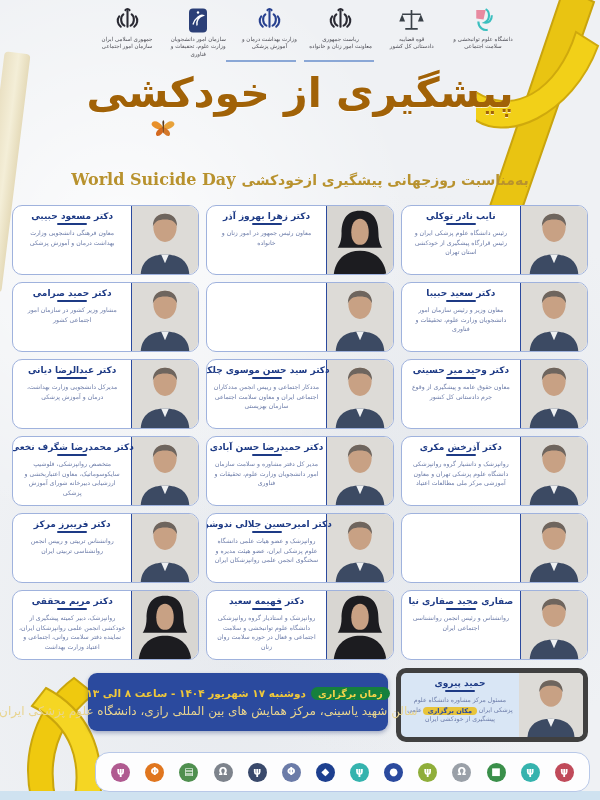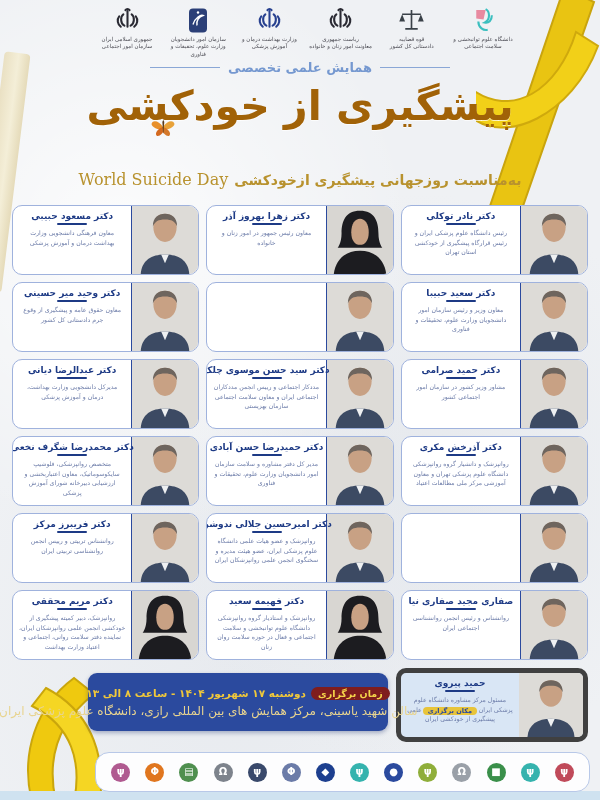--- a/index.html
+++ b/index.html
@@ -23,38 +23,38 @@
   .hlogo{display:flex;flex-direction:column;align-items:center;width:70px;}
   .hlogo .ic{height:30px;display:flex;align-items:center;justify-content:center;}
   .hlogo .cap{font-size:5.5px;line-height:1.35;color:#4a4a52;text-align:center;white-space:pre-line;direction:rtl;margin-top:1px;}
   
   #title-block{top:60px;left:0;width:600px;text-align:center;direction:rtl;}
   #kicker{display:flex;align-items:center;justify-content:center;gap:8px;color:#7598d0;font-size:13px;font-weight:bold;}
   #kicker .dash{width:70px;height:1.5px;background:#8aa7d6;}
   #main-title{font-size:41px;font-weight:bold;color:#a16207;line-height:1.15;margin-top:8px;letter-spacing:-1px;text-shadow:0 1px 0 rgba(255,255,255,.7);}
   #butterfly{top:112px;left:148px;width:30px;height:30px;}
   #subtitle{top:170px;left:0;width:600px;display:flex;justify-content:center;align-items:center;gap:6px;}
-  #subtitle .en{font-family:"DejaVu Serif",serif;font-weight:normal;font-size:16px;color:#b8922e;}
+  #subtitle .en{font-family:"DejaVu Serif",serif;font-weight:bold;font-size:16px;color:#b8922e;}
   #subtitle .fa{direction:rtl;font-weight:bold;font-size:14px;color:#b8922e;}
   
   #grid{top:205px;left:12px;width:576px;display:grid;grid-template-columns:repeat(3,1fr);gap:7px;direction:rtl;}
   .card{height:70px;background:#fff;border:1.5px solid #9fb2dd;border-radius:10px;display:flex;overflow:hidden;box-sizing:border-box;}
   .photo{width:66px;flex:0 0 66px;border-left:1.5px solid #2b4a9e;}
   .photo svg{display:block;width:100%;height:100%;}
   .txt{flex:1;padding:5px 6px 3px;display:flex;flex-direction:column;align-items:center;direction:rtl;min-width:0;}
   .nm{font-size:9px;font-weight:bold;color:#1d3a85;white-space:nowrap;}
   .bar{width:30px;height:2px;background:#1d3a85;border-radius:1px;margin:2px 0 3px;}
   .ds{font-size:6.2px;line-height:1.55;color:#6b7ba8;text-align:center;}
   
   #footer-row{top:668px;left:12px;width:576px;height:74px;display:flex;direction:rtl;gap:8px;}
   #peyravi-card{width:192px;flex:0 0 192px;background:#d9e6f5;border:5px solid #404040;border-radius:10px;display:flex;overflow:hidden;box-sizing:border-box;}
   #peyravi-card .photo{border-left:none;width:64px;flex:0 0 64px;}
   #schedule-box{width:300px;flex:0 0 300px;height:58px;margin-top:5px;background:#2b4a9e;border-radius:9px;direction:rtl;display:flex;flex-direction:column;justify-content:center;gap:4px;padding:0 8px;box-sizing:border-box;box-shadow:0 2px 4px rgba(30,50,110,.35);}
   .sched-line{display:flex;align-items:center;justify-content:center;gap:5px;}
-  .pill-time{background:#7f1d1d;color:#f5d44a;font-weight:bold;font-size:9.5px;border-radius:8px;padding:1px 7px;white-space:nowrap;}
+  .pill-time{background:#15803d;color:#f5d44a;font-weight:bold;font-size:9.5px;border-radius:8px;padding:1px 7px;white-space:nowrap;}
   .val-time{color:#f0c83a;font-weight:bold;font-size:10.5px;white-space:nowrap;}
   .pill-place{background:#e8c43a;color:#2b4a9e;font-weight:bold;font-size:6.5px;border-radius:6px;padding:0 5px;white-space:nowrap;}
   .val-place{color:#e8d490;font-size:12px;white-space:nowrap;}
   
   #logo-bar{top:752px;left:95px;width:495px;height:40px;background:#fdfdfe;border:1.5px solid #b8c8e8;border-radius:14px;display:flex;align-items:center;justify-content:space-evenly;box-sizing:border-box;}
   .plogo{width:19px;height:19px;border-radius:50%;display:flex;align-items:center;justify-content:center;color:#fff;font-size:10px;font-weight:bold;line-height:1;}
 </style>
 </head>
 <body>
 
@@ -151,21 +151,20 @@
           <path d="M9 14c0 6 5 9 9 8" stroke="#3bbfbf" stroke-width="2" fill="none"></path>
         </svg>
       </div>
       <div class="cap">دانشگاه علوم توانبخشی و سلامت اجتماعی</div>
     </div>
   </div>
 
 <div id="title-block" class="abs">
   <div id="kicker">
     <span class="dash"></span>
-    <span>همایش علمی تخصصی</span>
     <span class="dash"></span>
   </div>
   <div id="main-title">پیشگیری از خودکشی</div>
 </div>
 <svg id="butterfly" class="abs" viewBox="0 0 24 24">
   <path d="M12 12C9 7 4 6 3 9c-1 2 3 5 8 5" fill="#e8902a"></path>
   <path d="M12 12c-4 1-7 5-5 7 2 1 5-2 6-5" fill="#d4691f"></path>
   <path d="M12 12c3-5 8-6 9-3 1 2-3 5-8 5" fill="#e8a23a"></path>
   <path d="M12 12c4 1 7 5 5 7-2 1-5-2-6-5" fill="#d4782a"></path>
   <path d="M11.5 8c.5-2 1-2 1.5 0l-.7 9h-.3z" fill="#5a3a1a"></path>
@@ -180,21 +179,21 @@
     <div class="photo">
         <svg viewBox="0 0 68 70" preserveAspectRatio="none">
           <rect width="68" height="70" fill="#dddbd7"></rect>
           <path d="M22 22c0-10 5-14 12-14s12 4 12 14c0 8-5 15-12 15s-12-7-12-15z" fill="#c8a184"></path>
           <path d="M21.5 21c0-9 5.5-13 12.5-13s12.5 4 12.5 13c-2.5-5-5.5-7-12.5-7s-10 2-12.5 7z" fill="#6e655e"></path>
           <path d="M9 70c1-14 11-20 25-20s24 6 25 20z" fill="#3c4a63"></path>
           <path d="M30 50h8l-4 9z" fill="#eef0f2"></path>
         </svg>
       </div>
     <div class="txt">
-      <div class="nm">دکتر نادر توکلی</div>
+      <div class="nm">نایب نادر توکلی</div>
       <div class="bar"></div>
       <div class="ds">رئیس دانشگاه علوم پزشکی ایران و رئیس قرارگاه پیشگیری از خودکشی استان تهران</div>
     </div>
   </div>
 
   <div class="card">
     <div class="photo">
         <svg viewBox="0 0 68 70" preserveAspectRatio="none">
           <rect width="68" height="70" fill="#d8d6d2"></rect>
           <path d="M34 5c15 0 19 11 19 23 0 10 4 15 4 15H11s4-5 4-15C15 16 19 5 34 5z" fill="#1c1c20"></path>
@@ -259,40 +258,40 @@
     <div class="photo">
         <svg viewBox="0 0 68 70" preserveAspectRatio="none">
           <rect width="68" height="70" fill="#dddbd7"></rect>
           <path d="M22 22c0-10 5-14 12-14s12 4 12 14c0 8-5 15-12 15s-12-7-12-15z" fill="#c8a184"></path>
           <path d="M21.5 21c0-9 5.5-13 12.5-13s12.5 4 12.5 13c-2.5-5-5.5-7-12.5-7s-10 2-12.5 7z" fill="#6e655e"></path>
           <path d="M9 70c1-14 11-20 25-20s24 6 25 20z" fill="#3c4a63"></path>
           <path d="M30 50h8l-4 9z" fill="#eef0f2"></path>
         </svg>
       </div>
     <div class="txt">
+      <div class="nm">دکتر حمید صرامی</div>
+      <div class="bar"></div>
+      <div class="ds">مشاور وزیر کشور در سازمان امور اجتماعی کشور</div>
+    </div>
+  </div>
+
+  <div class="card">
+    <div class="photo">
+        <svg viewBox="0 0 68 70" preserveAspectRatio="none">
+          <rect width="68" height="70" fill="#dddbd7"></rect>
+          <path d="M22 22c0-10 5-14 12-14s12 4 12 14c0 8-5 15-12 15s-12-7-12-15z" fill="#c8a184"></path>
+          <path d="M21.5 21c0-9 5.5-13 12.5-13s12.5 4 12.5 13c-2.5-5-5.5-7-12.5-7s-10 2-12.5 7z" fill="#6e655e"></path>
+          <path d="M9 70c1-14 11-20 25-20s24 6 25 20z" fill="#3c4a63"></path>
+          <path d="M30 50h8l-4 9z" fill="#eef0f2"></path>
+        </svg>
+      </div>
+    <div class="txt">
       <div class="nm">دکتر وحید میر حسینی</div>
       <div class="bar"></div>
       <div class="ds">معاون حقوق عامه و پیشگیری از وقوع جرم دادستانی کل کشور</div>
-    </div>
-  </div>
-
-  <div class="card">
-    <div class="photo">
-        <svg viewBox="0 0 68 70" preserveAspectRatio="none">
-          <rect width="68" height="70" fill="#dddbd7"></rect>
-          <path d="M22 22c0-10 5-14 12-14s12 4 12 14c0 8-5 15-12 15s-12-7-12-15z" fill="#c8a184"></path>
-          <path d="M21.5 21c0-9 5.5-13 12.5-13s12.5 4 12.5 13c-2.5-5-5.5-7-12.5-7s-10 2-12.5 7z" fill="#6e655e"></path>
-          <path d="M9 70c1-14 11-20 25-20s24 6 25 20z" fill="#3c4a63"></path>
-          <path d="M30 50h8l-4 9z" fill="#eef0f2"></path>
-        </svg>
-      </div>
-    <div class="txt">
-      <div class="nm">دکتر حمید صرامی</div>
-      <div class="bar"></div>
-      <div class="ds">مشاور وزیر کشور در سازمان امور اجتماعی کشور</div>
     </div>
   </div>
 
   <div class="card">
     <div class="photo">
         <svg viewBox="0 0 68 70" preserveAspectRatio="none">
           <rect width="68" height="70" fill="#dddbd7"></rect>
           <path d="M22 22c0-10 5-14 12-14s12 4 12 14c0 8-5 15-12 15s-12-7-12-15z" fill="#c8a184"></path>
           <path d="M21.5 21c0-9 5.5-13 12.5-13s12.5 4 12.5 13c-2.5-5-5.5-7-12.5-7s-10 2-12.5 7z" fill="#6e655e"></path>
           <path d="M9 70c1-14 11-20 25-20s24 6 25 20z" fill="#3c4a63"></path>

